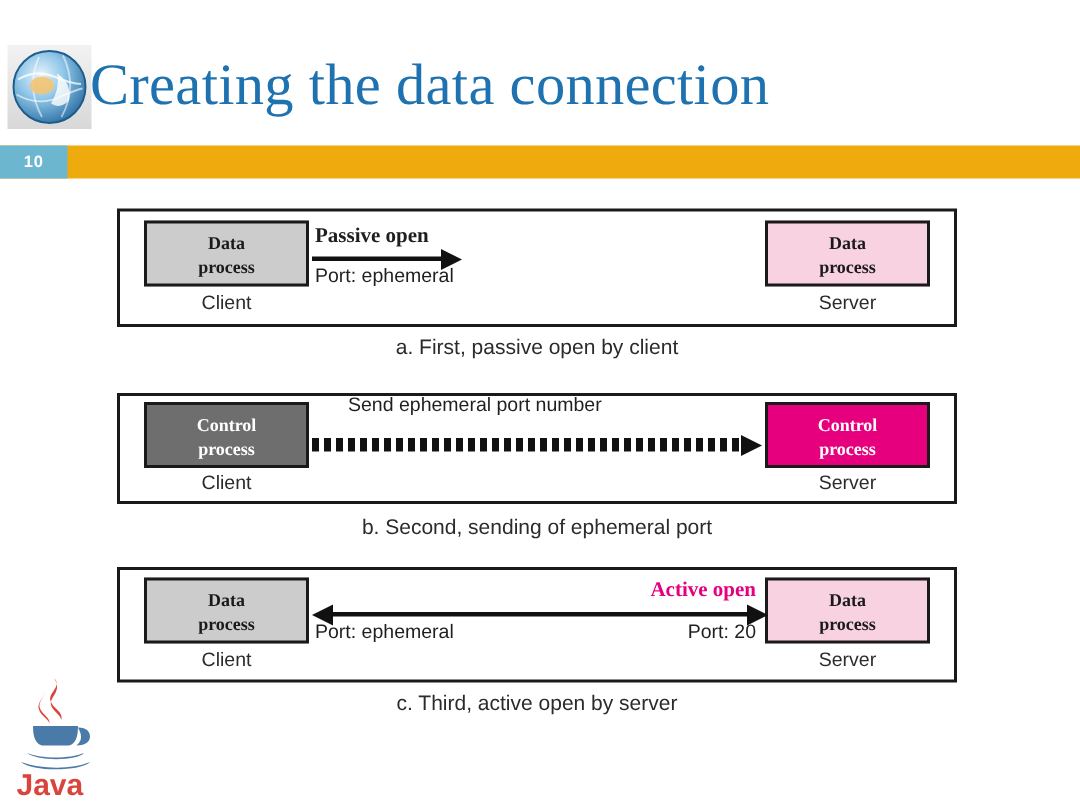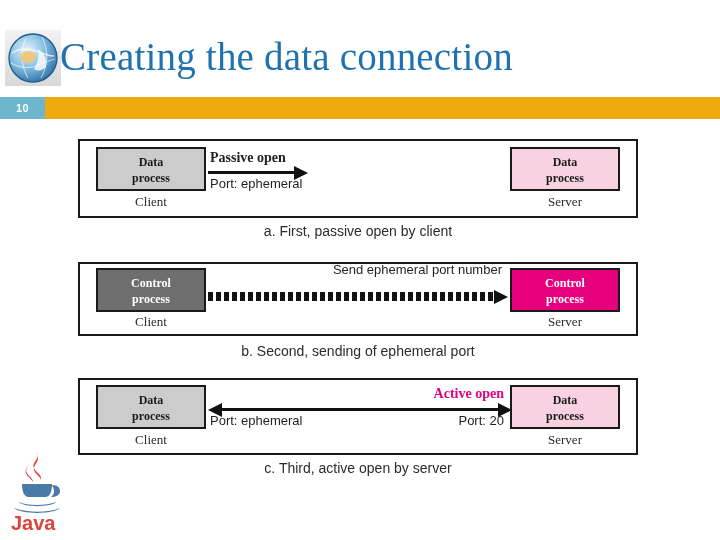--- a/index.html
+++ b/index.html
@@ -101,21 +101,21 @@
   .box-left  { left: 16px; width: 110px; }
   .box-right { right: 16px; width: 110px; }
 
   .fill-grey      { background: #cccccc; color: #1a1a1a; }
   .fill-darkgrey  { background: #6e6e6e; color: #ffffff; }
   .fill-pink      { background: #f9d2e1; color: #1a1a1a; }
   .fill-magenta   { background: #e6007e; color: #ffffff; }
 
   .endlabel {
     position: absolute;
-    font-family: Liberation Serif, serif;
+    font-family: Liberation Sans, sans-serif;
     font-size: 13px;
     color: #2b2b2b;
     text-align: center;
     width: 110px;
   }
   .end-left  { left: 16px; }
   .end-right { right: 16px; }
 
   
   .hline {
@@ -249,21 +249,21 @@
     </div>
 
     <div class="proc-box box-right fill-magenta" style="top:4px;height:44px;">
       <div>Control</div>
       <div>process</div>
     </div>
 
     <div class="dashline" style="left:128px; top:28px; width:288px;"></div>
     <div class="arrowhead arrow-right" style="left:414px; top:25.5px;"></div>
 
-    <div class="arrow-label lbl-sans" style="left:152px; top:-2px; width:270px; text-align:right;">Send ephemeral port number</div>
+    <div class="arrow-label lbl-sans" style="left:152px; top:-2px; width:270px; text-align:left;">Send ephemeral port number</div>
 
 
     <div class="endlabel end-left" style="top:50px;">Client</div>
     <div class="endlabel end-right" style="top:50px;">Server</div>
   </div>
 
   <div class="caption" id="caption-b">b. Second, sending of ephemeral port</div>
 
   <div class="panel" id="panel-c">
 

